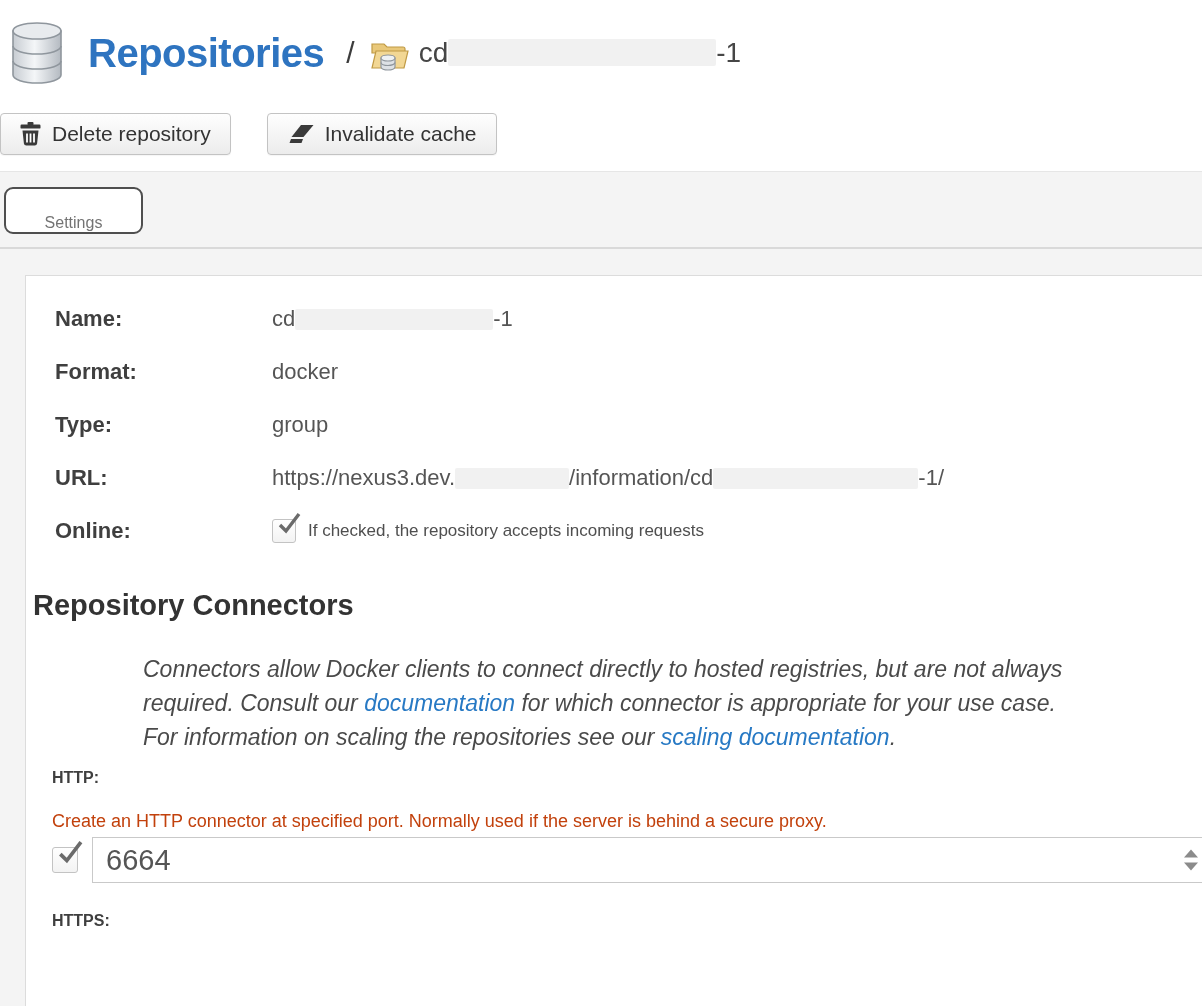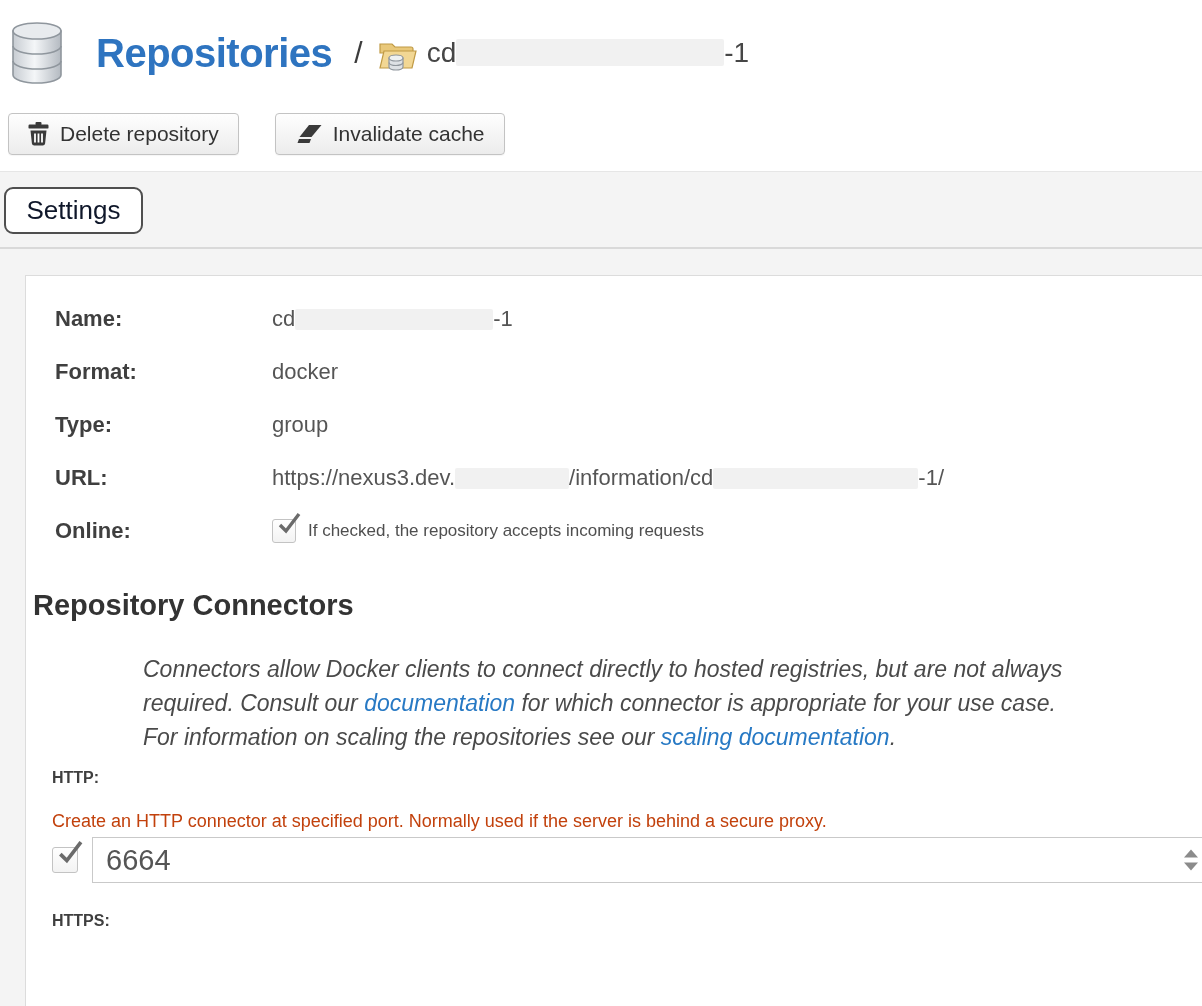--- a/index.html
+++ b/index.html
@@ -3,39 +3,39 @@
 <meta charset="utf-8">
 <style>
   * { margin:0; padding:0; box-sizing:border-box; }
   html,body { width:1202px; height:1006px; background:#fff; }
   body { font-family:"Liberation Sans", sans-serif; }
   .page { width:1202px; height:1006px; overflow:hidden; position:relative; background:#fff; }
 
   
   .header-row { display:flex; align-items:center; height:96px; padding:10px 0 0 10px; }
   .db-icon { width:54px; height:64px; flex:0 0 auto; }
-  .page-title { font-size:40px; font-weight:bold; color:#2e74c0; margin-left:32px; letter-spacing:-0.5px; }
+  .page-title { font-size:40px; font-weight:bold; color:#2e74c0; margin-left:24px; letter-spacing:-0.5px; }
   .crumb-sep { font-size:30px; color:#3c3c3c; font-weight:300; margin:0 16px 0 22px; }
   .repo-folder-icon { width:38px; height:34px; margin-right:10px; margin-top:6px; }
   .repo-name { font-size:28px; color:#464646; font-weight:400; white-space:nowrap; }
   .redact { display:inline-block; background:#f1f1f1; border-radius:2px; vertical-align:middle; }
   .redact-title { width:268px; height:27px; transform:translateY(-2px); }
 
   
-  .toolbar { display:flex; gap:36px; padding-left:8px; margin-top:17px; height:42px; }
+  .toolbar { display:flex; gap:36px; margin-top:17px; height:42px; }
   .btn { display:flex; align-items:center; gap:11px; padding:0 19px; height:42px;
          background:linear-gradient(#fefefe,#ececec); border:1px solid #c3c3c3; border-radius:4px;
          font-size:21px; color:#333; cursor:pointer; box-shadow:0 1px 1px rgba(0,0,0,0.04); }
   .btn svg { flex:0 0 auto; }
 
   
   .tabbar { margin-top:16px; height:78px; background:#f4f4f4; border-top:1px solid #e6e6e6;
             border-bottom:2px solid #d9d9d9; padding:15px 0 0 4px; }
   .tab { width:139px; height:47px; background:#fff; border:2px solid #4f4f4f; border-radius:9px;
-         display:flex; align-items:center; justify-content:center; font-size:26px; color:#0f172a; cursor:pointer; }
+         display:flex; align-items:flex-end; justify-content:center; font-size:16px; color:#737373; cursor:pointer; }
 
   
   .content { height:757px; background:#f4f4f4; padding:26px 12px 0 25px; }
   .panel { background:#fff; border:1px solid #dcdcdc; border-right:none; border-bottom:none;
            width:1177px; height:780px; padding-left:7px; }
 
   .fields { margin:30px 0 0 22px; }
   .f-row { display:flex; align-items:flex-start; margin-bottom:27px; font-size:22px; line-height:26px; }
   .f-label { width:217px; font-weight:bold; color:#3f3f3f; }
   .f-value { color:#555; white-space:nowrap; }

